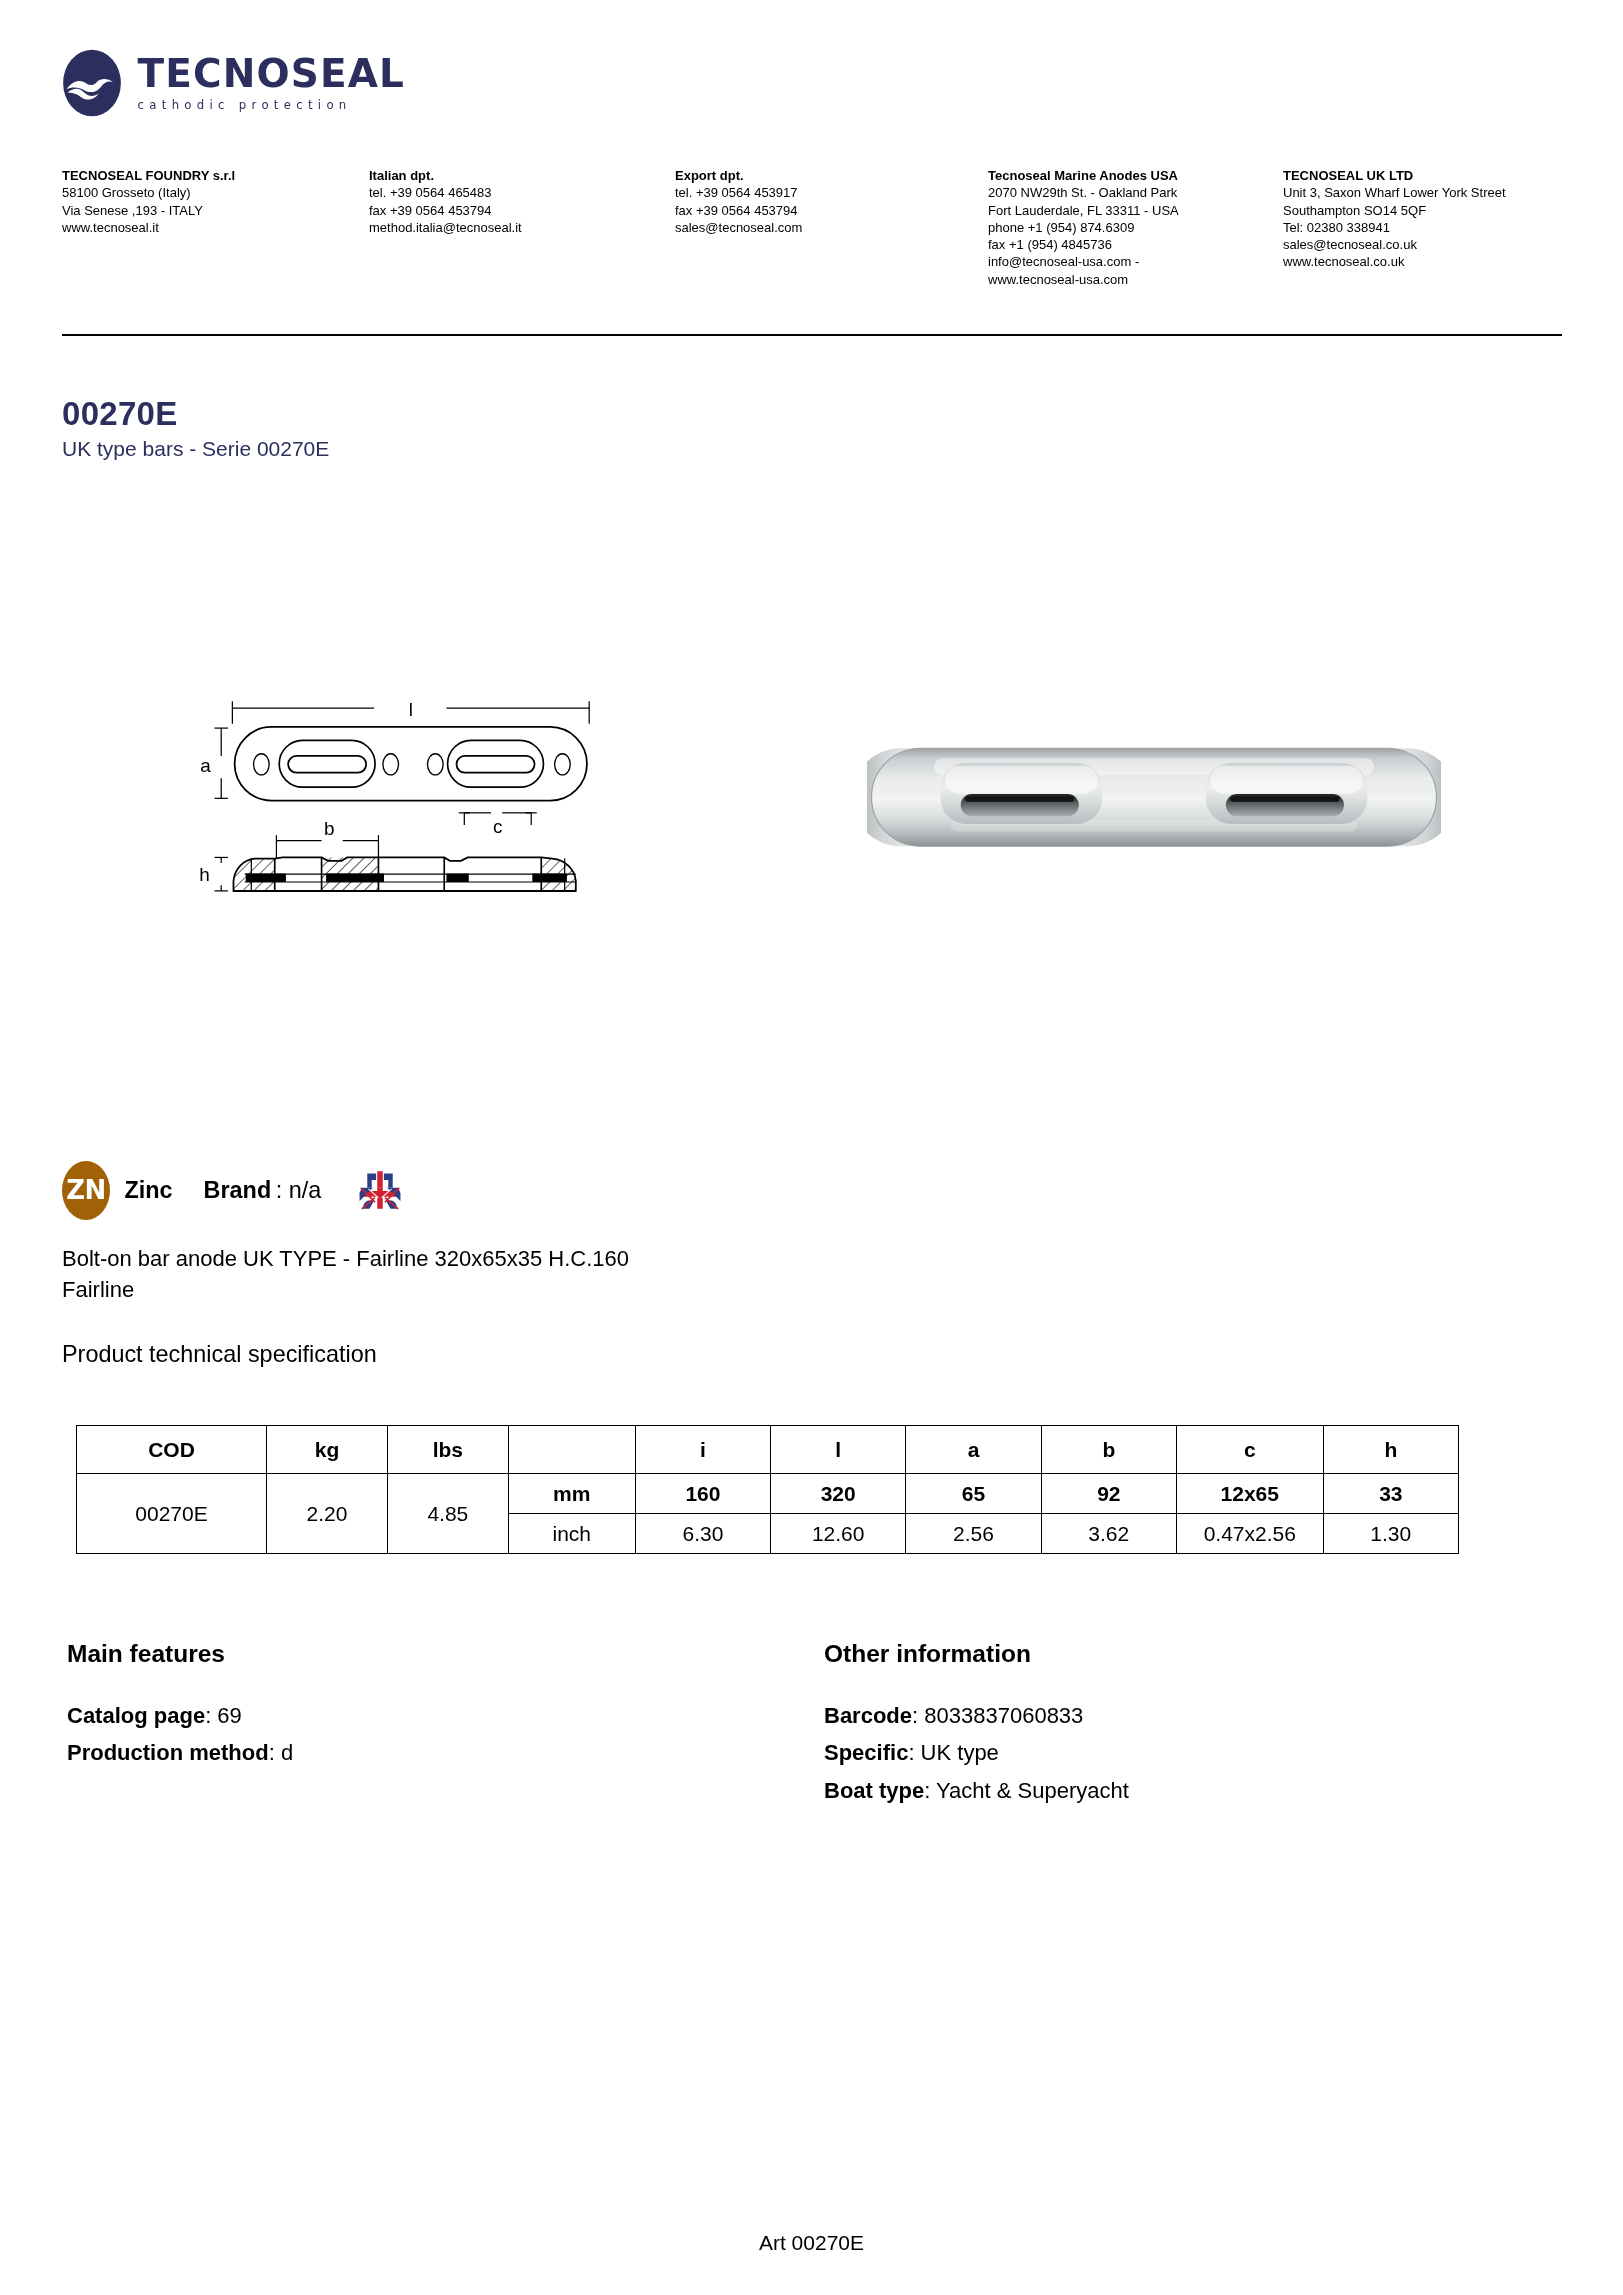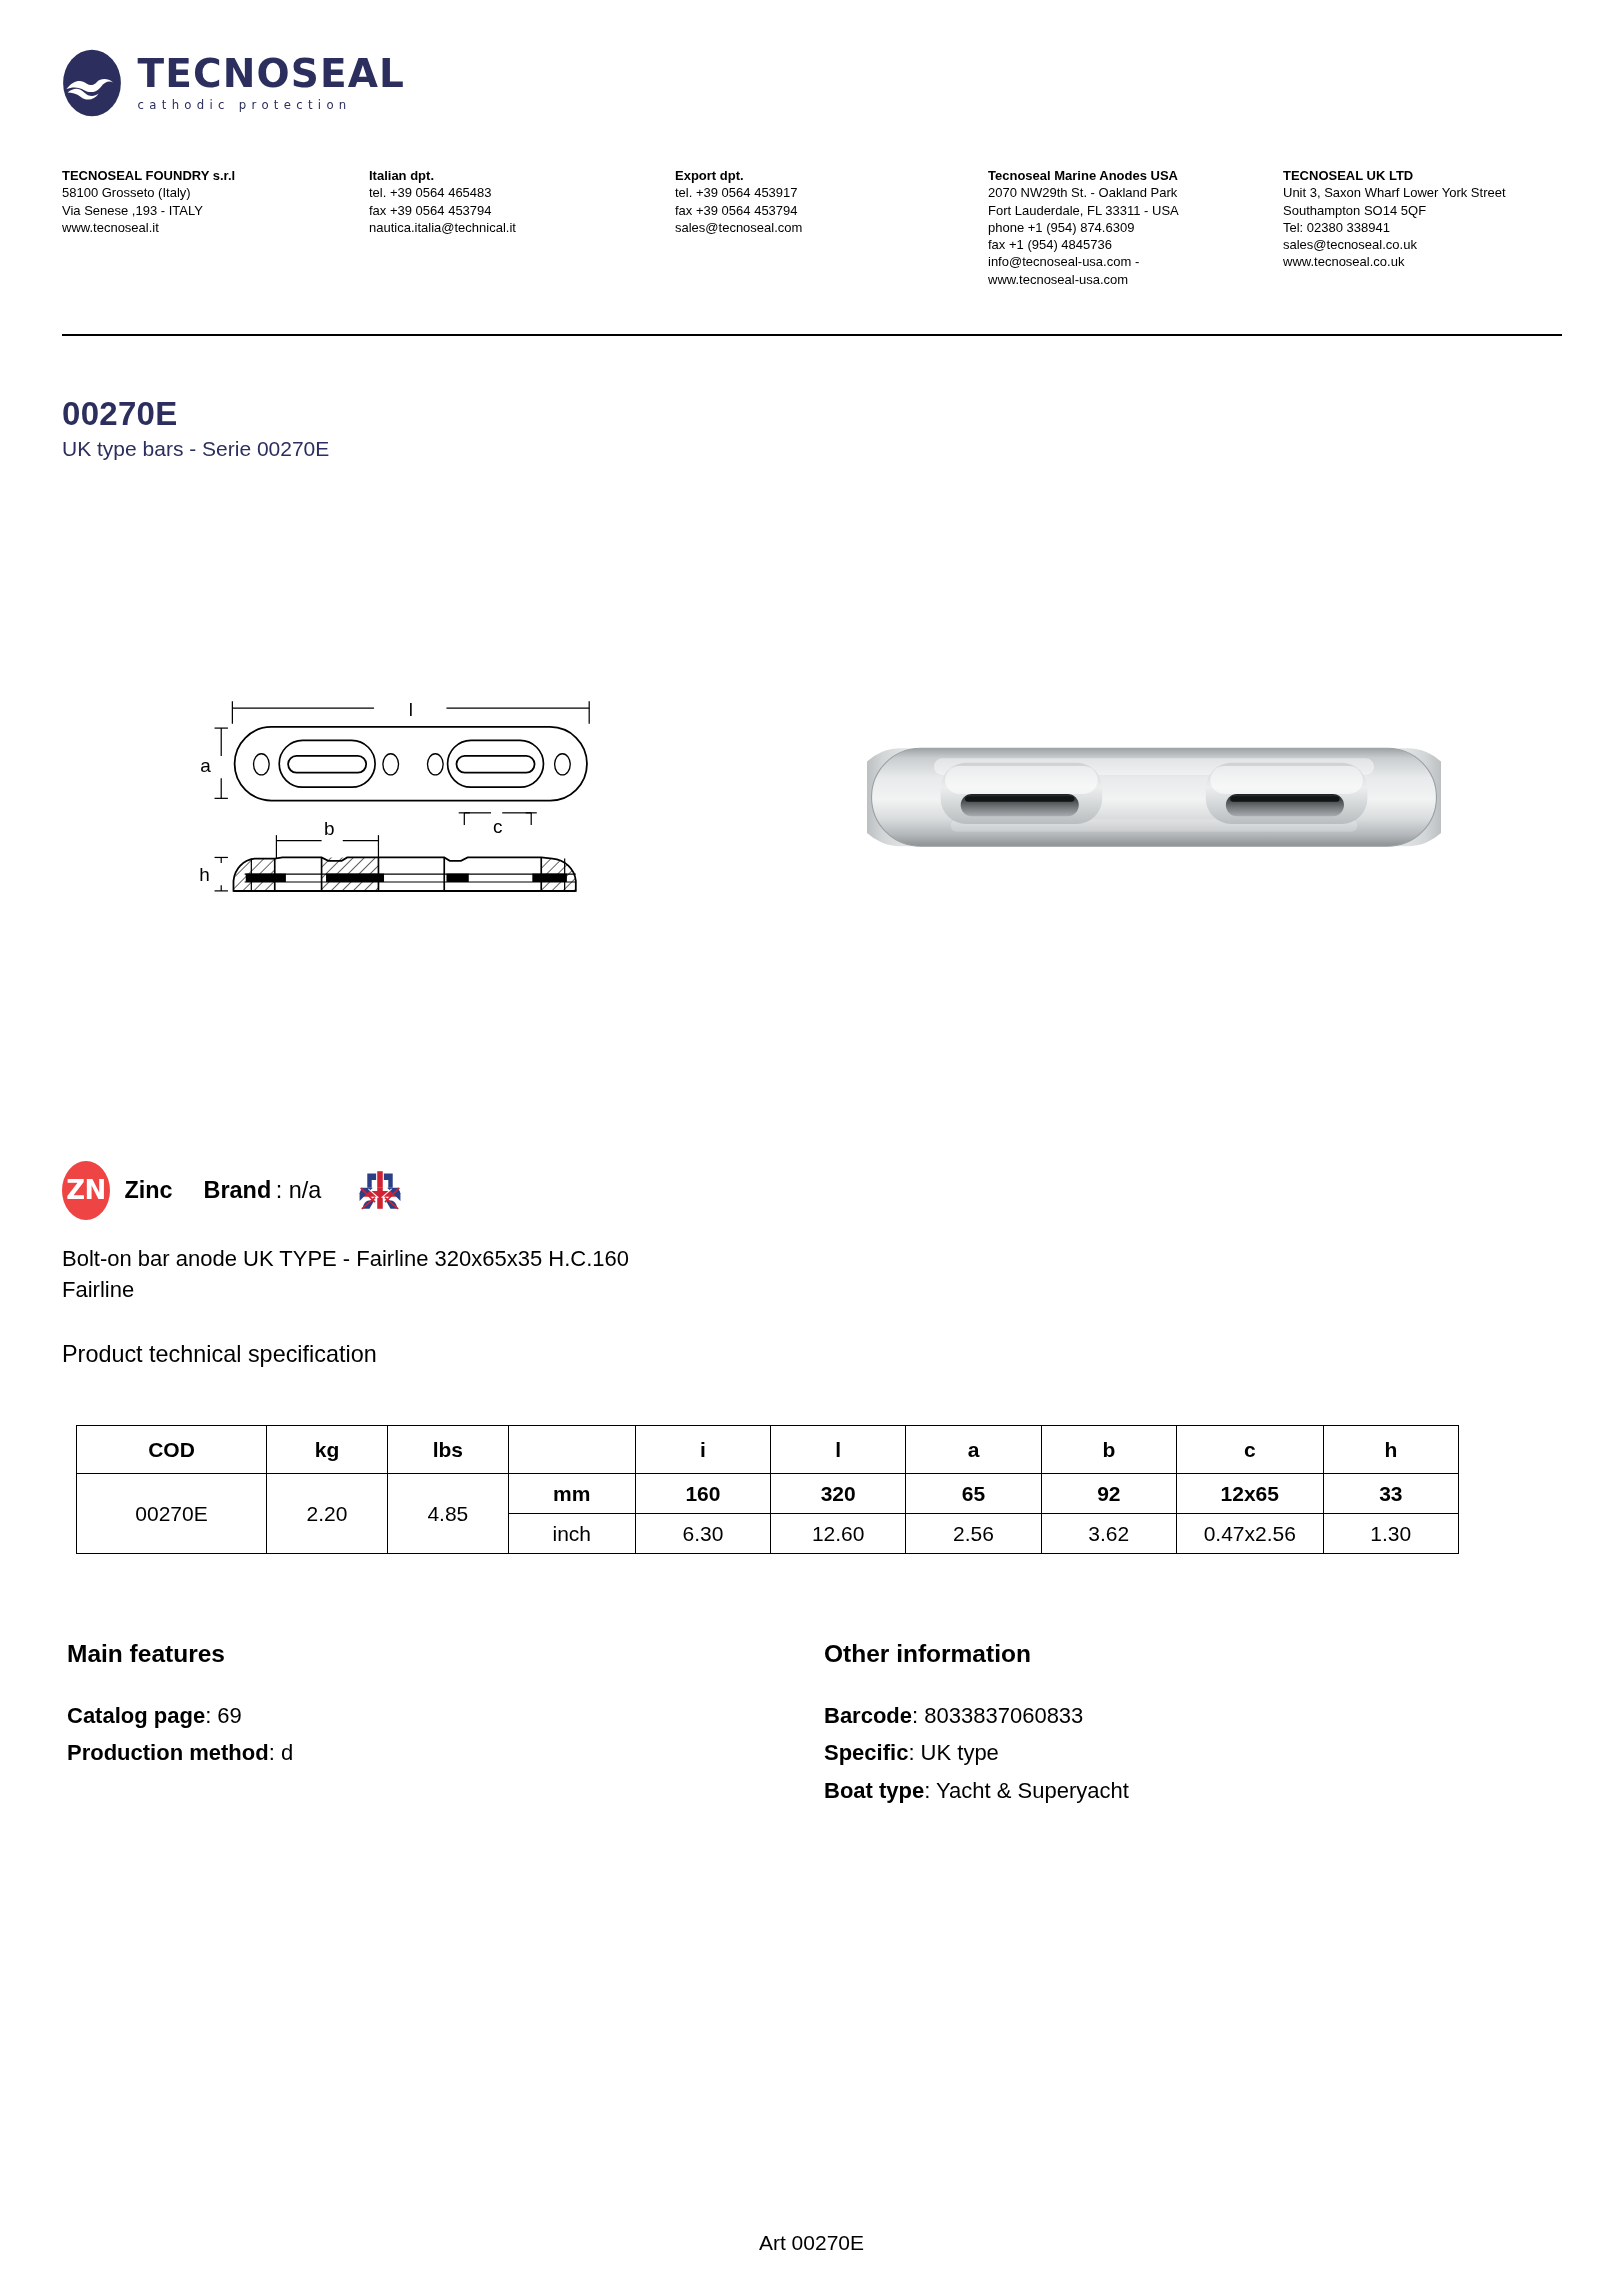--- a/index.html
+++ b/index.html
@@ -140,21 +140,21 @@
     left: 62px;
     top: 1157px;
     display: flex;
     align-items: center;
     height: 66px;
   }
   .zn-badge {
     width: 48px;
     height: 59px;
     border-radius: 50%;
-    background: #ef4444;
+    background: #a16207;
     color: #ffffff;
     font-size: 26px;
     font-weight: bold;
     display: flex;
     align-items: center;
     justify-content: center;
     letter-spacing: -0.6px;
     font-family: "DejaVu Sans", sans-serif;
     flex: none;
   }
@@ -302,21 +302,21 @@
       <span class="ct-title">TECNOSEAL FOUNDRY s.r.l</span>
       <span class="ct-line">58100 Grosseto (Italy)</span>
       <span class="ct-line">Via Senese ,193 - ITALY</span>
       <span class="ct-line">www.tecnoseal.it</span>
     </div>
 
     <div class="contact-col col-italy">
       <span class="ct-title">Italian dpt.</span>
       <span class="ct-line">tel. +39 0564 465483</span>
       <span class="ct-line">fax +39 0564 453794</span>
-      <span class="ct-line">nautica.italia@technical.it</span>
+      <span class="ct-line">method.italia@tecnoseal.it</span>
     </div>
 
     <div class="contact-col col-export">
       <span class="ct-title">Export dpt.</span>
       <span class="ct-line">tel. +39 0564 453917</span>
       <span class="ct-line">fax +39 0564 453794</span>
       <span class="ct-line">sales@tecnoseal.com</span>
     </div>
 
     <div class="contact-col col-usa">

